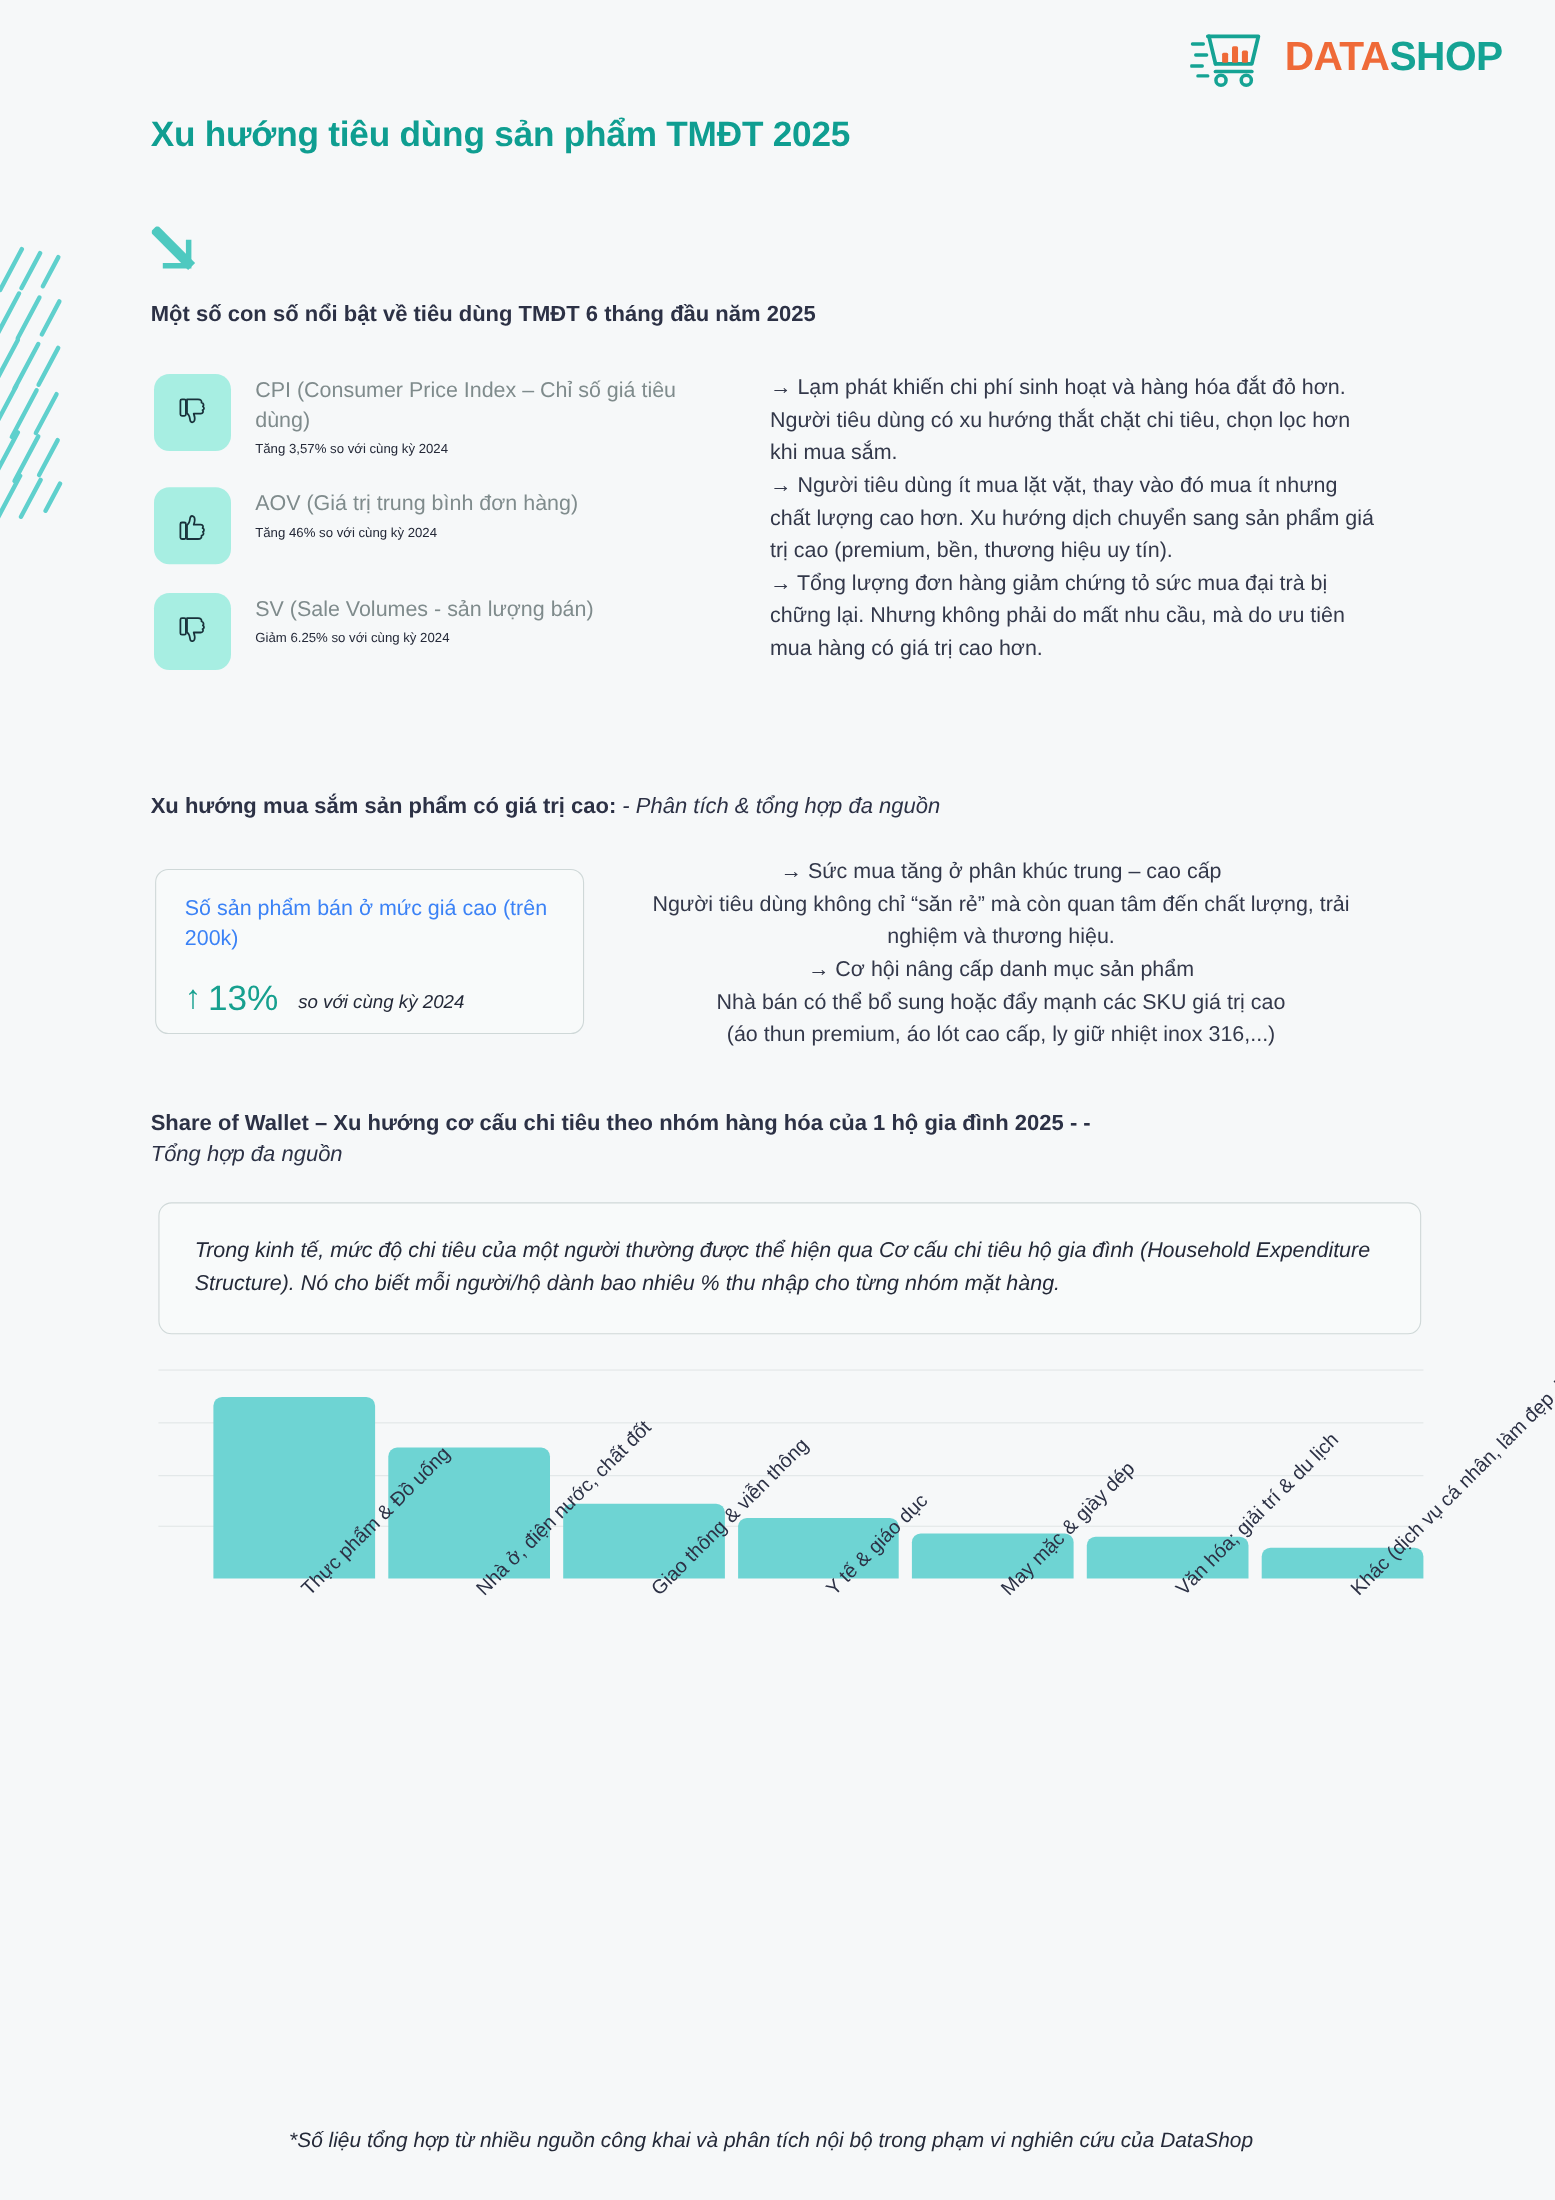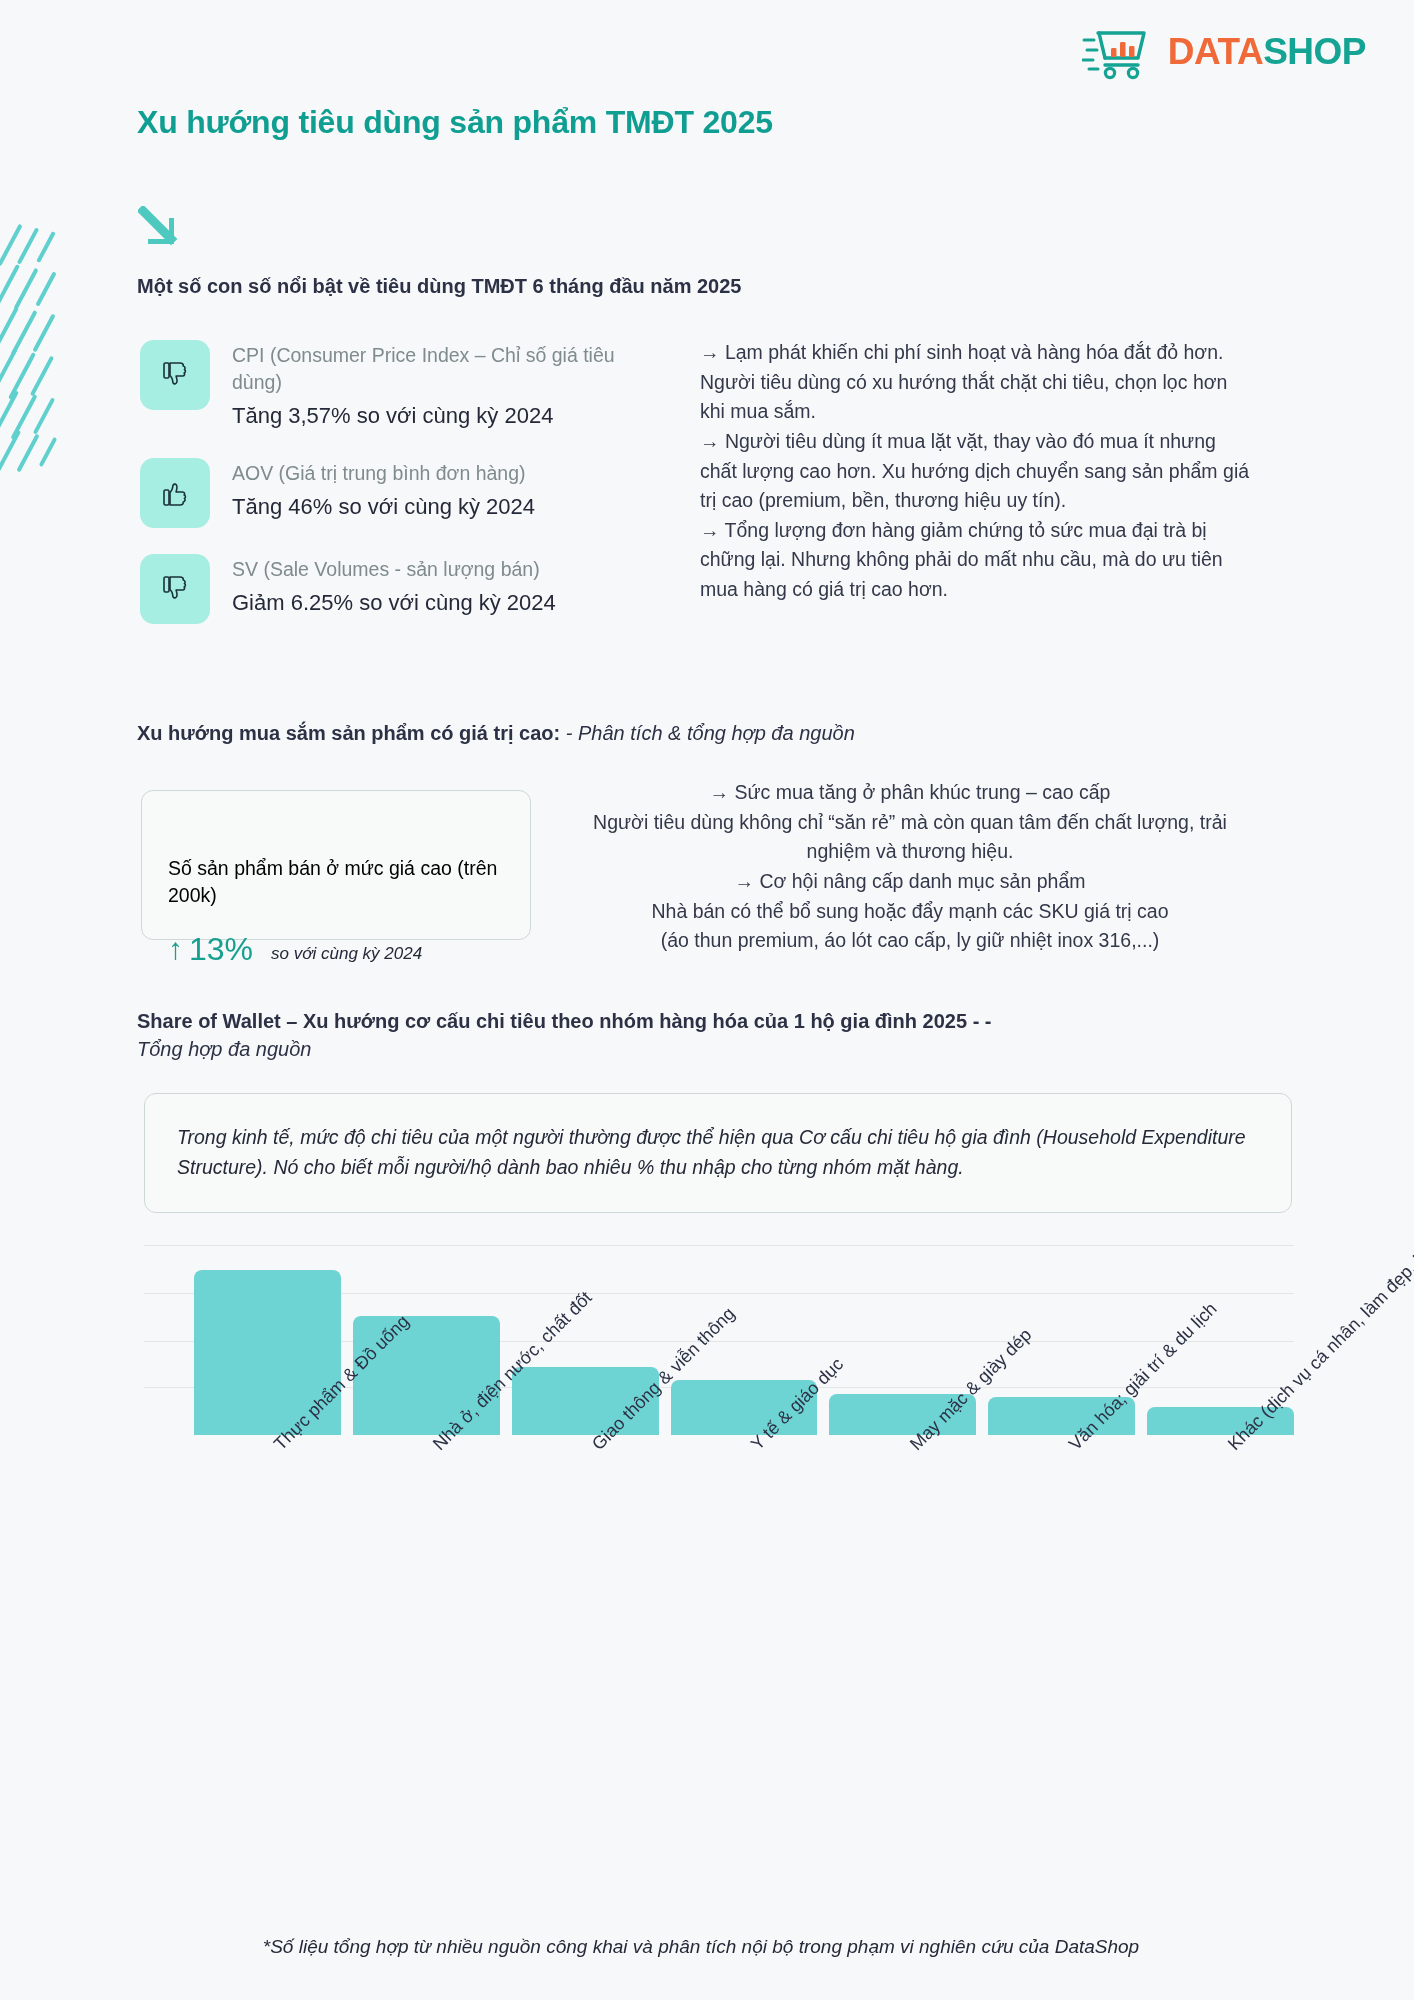--- a/index.html
+++ b/index.html
@@ -45,35 +45,35 @@
 
   
   .stats { position: absolute; left: 140px; top: 340px; width: 500px; }
   .stat-row { display: flex; align-items: flex-start; gap: 22px; margin-bottom: 26px; }
   .stat-icon {
     flex: 0 0 auto; width: 70px; height: 70px; border-radius: 14px;
     background: #a7eee2; display: flex; align-items: center; justify-content: center;
   }
   .stat-body { padding-top: 2px; }
   .stat-label { font-size: 19.5px; color: #7f8b8c; line-height: 1.38; }
-  .stat-value { font-size: 22px; color: #242938; line-height: 1.5; margin-top: 3px; }
+  .stat-value { font-size: 12px; color: #242938; line-height: 1.5; margin-top: 3px; }
 
   
   .notes1 {
     position: absolute; left: 700px; top: 338px; width: 550px;
     font-size: 19.5px; color: #33384a; line-height: 1.52;
   }
 
   
   .hv-card {
     position: absolute; left: 141px; top: 790px; width: 390px; height: 150px;
     border: 1.5px solid #cfd8d8; border-radius: 12px; background: #f8fafa;
     padding: 22px 26px;
   }
-  .hv-title { font-size: 19.5px; color: #000000; line-height: 1.38; margin-top: 42px; }
+  .hv-title { font-size: 19.5px; color: #3b82f6; line-height: 1.38; }
   .hv-metric { display: flex; align-items: baseline; gap: 18px; margin-top: 22px; }
   .hv-pct { font-size: 32px; color: #17a08f; display: flex; align-items: center; gap: 6px; }
   .hv-arrow { font-size: 30px; line-height: 1; }
   .hv-cmp { font-size: 17px; font-style: italic; color: #242938; }
 
   .notes2 {
     position: absolute; left: 560px; top: 778px; width: 700px;
     font-size: 19.5px; color: #33384a; line-height: 1.52;
   }
 

